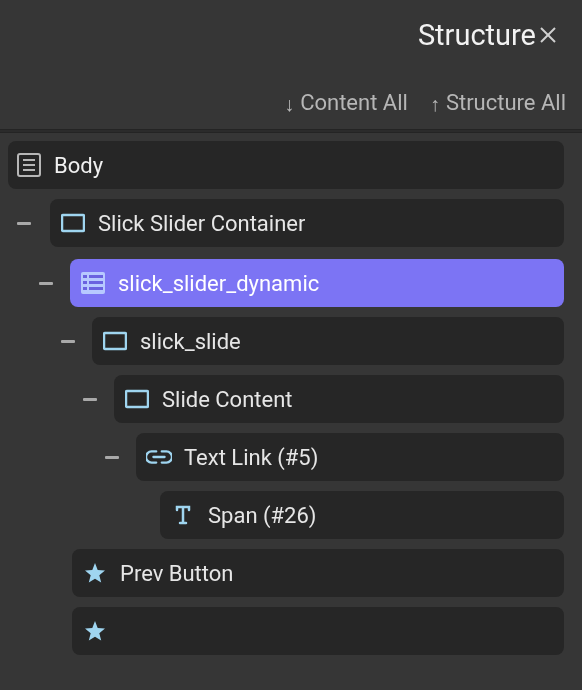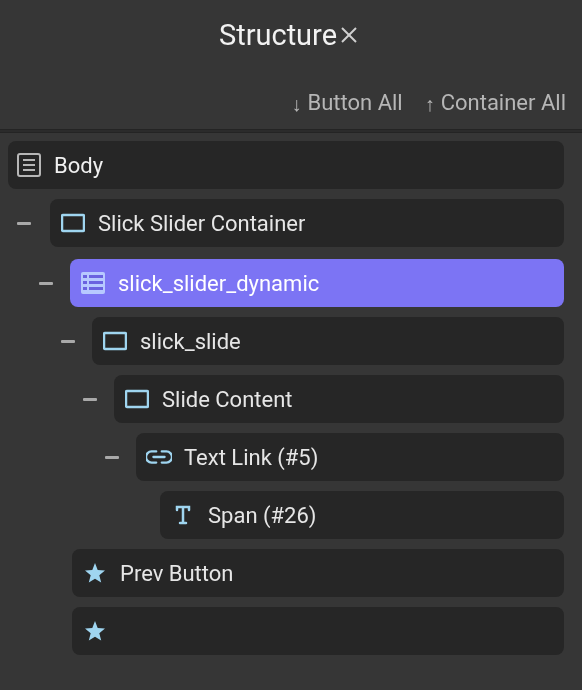--- a/index.html
+++ b/index.html
@@ -12,21 +12,21 @@
   }
   .panel {
     width: 100%;
     height: 100%;
     display: flex;
     flex-direction: column;
   }
   .header {
     display: flex;
     align-items: center;
-    justify-content: center;
+    justify-content: flex-end;
     padding: 18px 22px 10px 20px;
   }
   .header-title {
     font-size: 29px;
     font-weight: 400;
     color: #f2f2f2;
   }
   .close-btn {
     width: 24px;
     height: 24px;
@@ -132,25 +132,25 @@
       <svg width="20" height="20" viewBox="0 0 20 20" fill="none">
         <line x1="3" y1="3" x2="17" y2="17"></line>
         <line x1="17" y1="3" x2="3" y2="17"></line>
       </svg>
     </div>
   </div>
 
   <div class="actions-row">
     <div class="action-btn">
       <span class="arrow-glyph">↓</span>
-      <span>Button All</span>
+      <span>Content All</span>
     </div>
     <div class="action-btn">
       <span class="arrow-glyph">↑</span>
-      <span>Container All</span>
+      <span>Structure All</span>
     </div>
   </div>
 
   <div class="divider"></div>
 
   <div class="tree">
 
     <div class="row" style="padding-left:0;">
       <div class="row-inner bg-dark" style="padding-left:8px;">
         <span class="icon">

